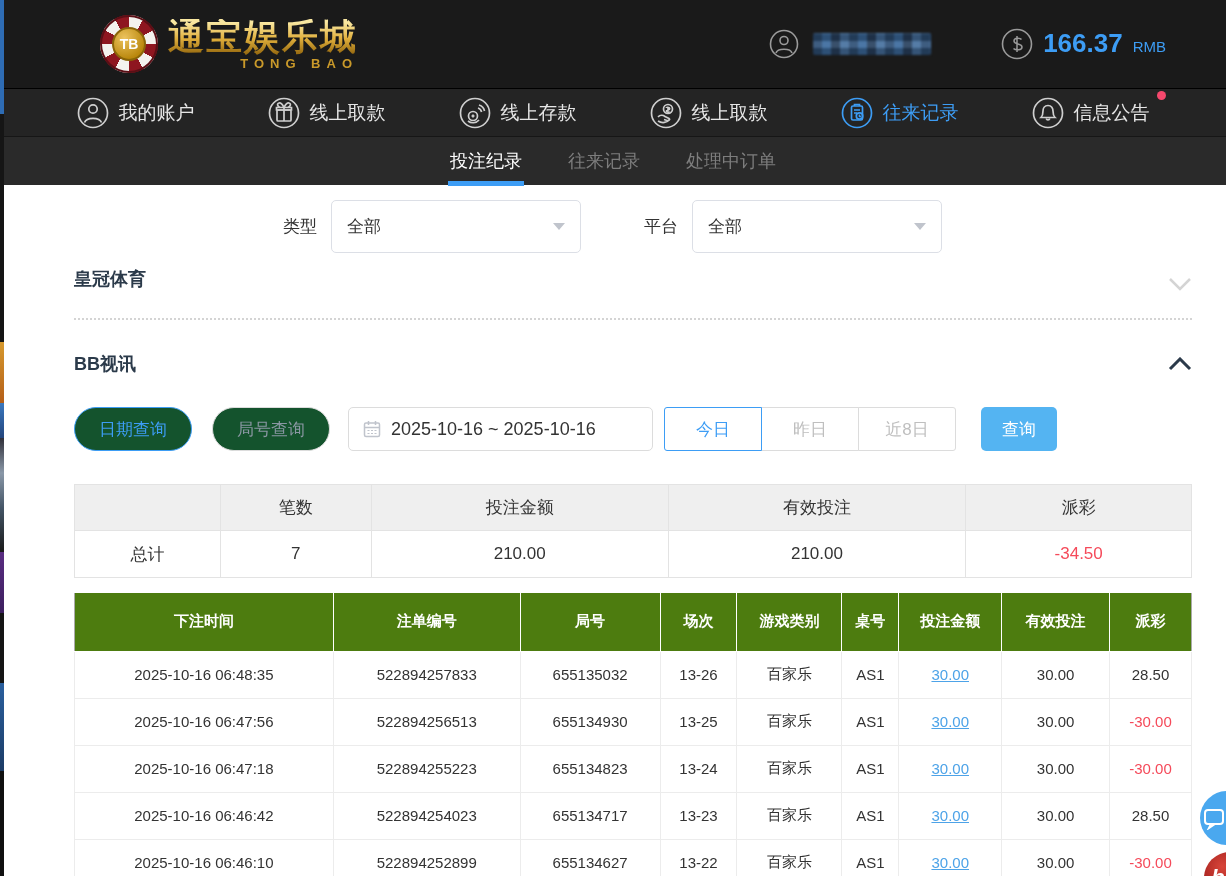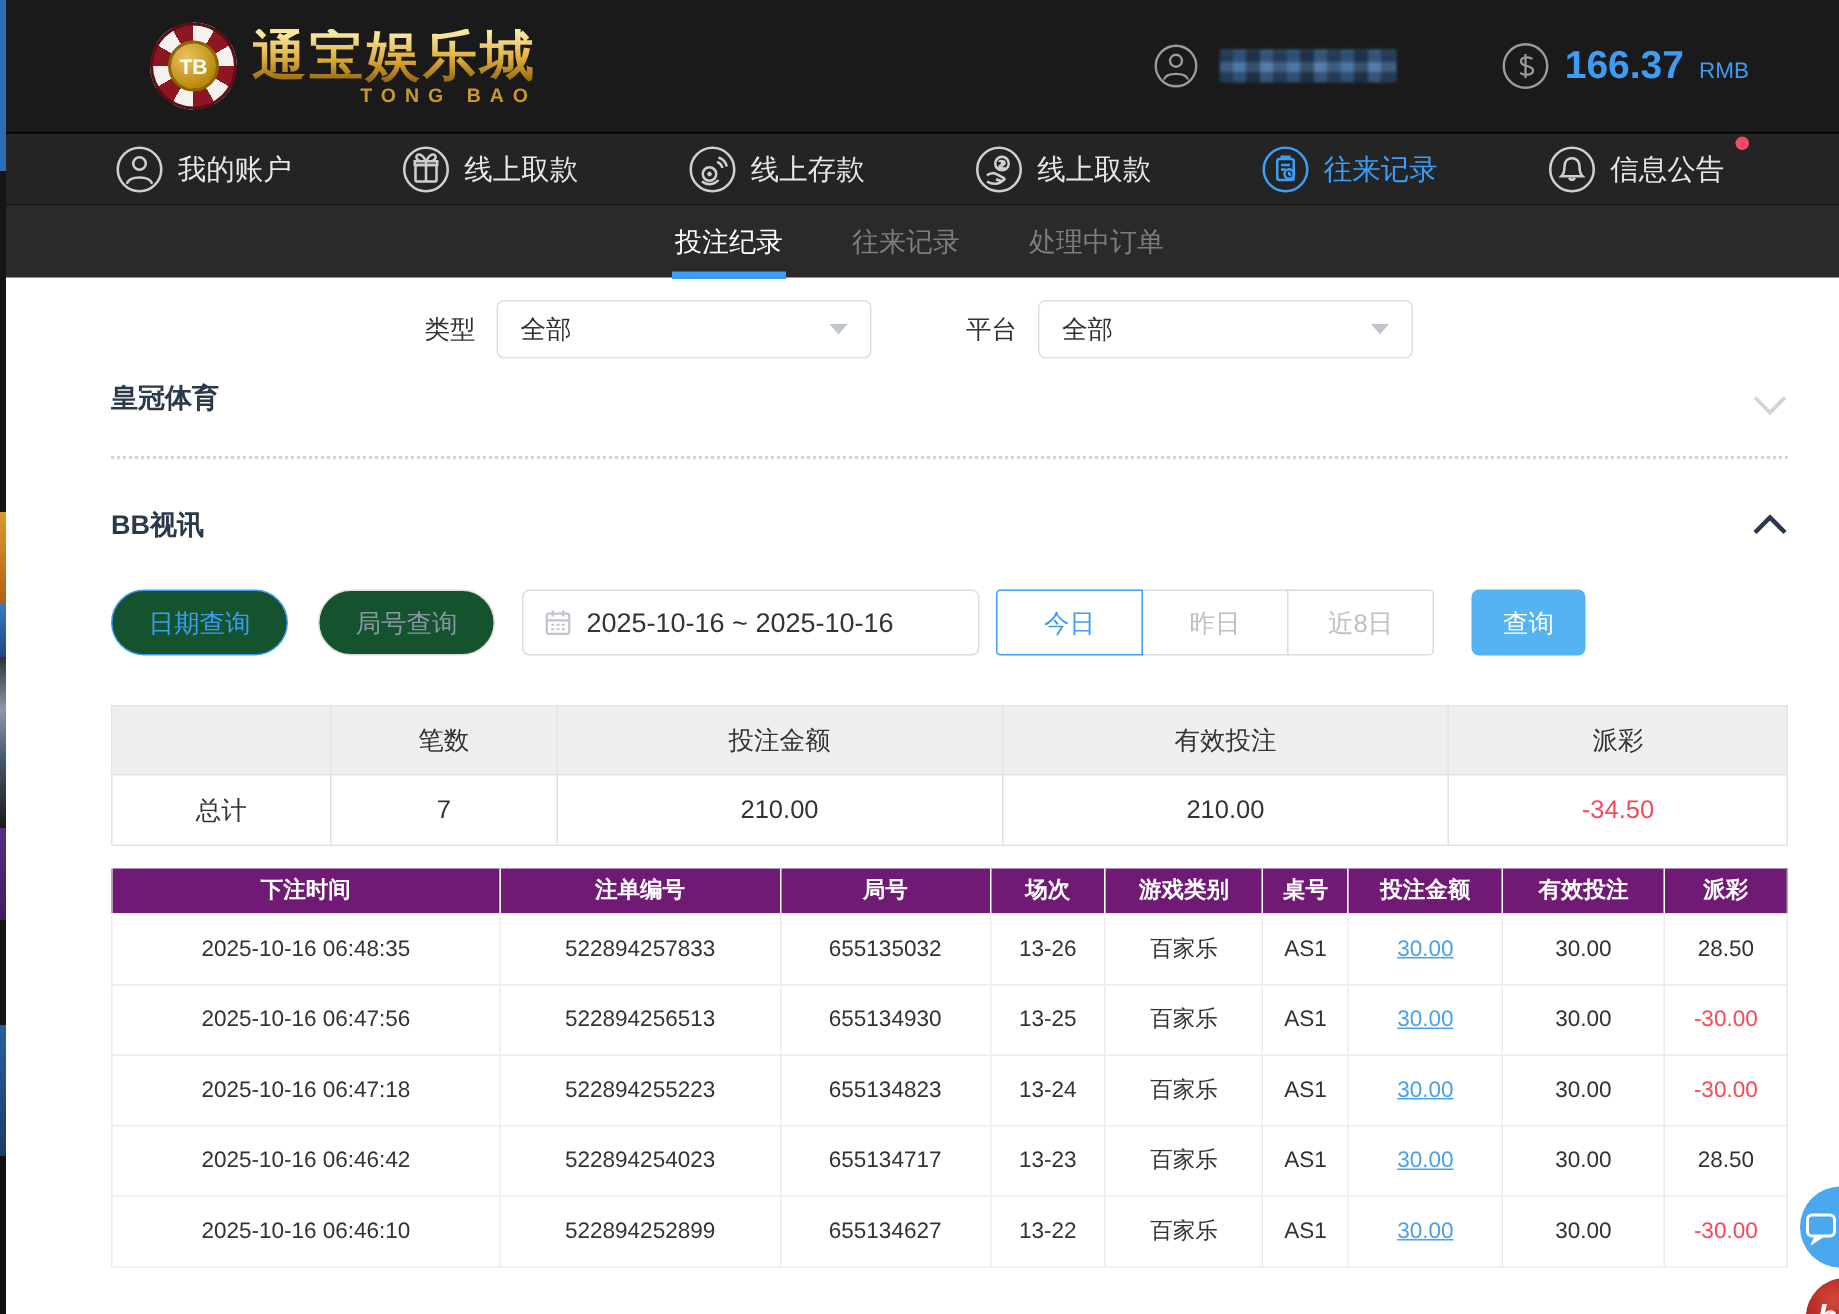--- a/index.html
+++ b/index.html
@@ -63,21 +63,21 @@
   .tab { color:#7d7d7d; font-size:18px; height:49px; display:flex; align-items:center; position:relative; cursor:pointer; padding:0 2px; }
   .tab.active { color:#fff; }
   .tab.active::after { content:""; position:absolute; left:0; right:0; bottom:0; height:5px; background:#3d9df5; }
 
   
   .content { padding:0 34px 0 74px; width:1226px; }
   .inner { width:1118px; }
 
   .filter-row { display:flex; align-items:center; padding-top:15px; margin-left:209px; gap:14px; }
   .filter-label { font-size:17px; color:#333; }
-  .select-box { width:250px; height:39px; border:1px solid #dcdfe6; border-radius:5px;
+  .select-box { width:250px; height:53px; border:1px solid #dcdfe6; border-radius:5px;
     display:flex; align-items:center; padding:0 15px; font-size:17px; color:#333;
     justify-content:space-between; cursor:pointer; background:#fff; }
   .caret-down { width:0; height:0; border-left:6px solid transparent; border-right:6px solid transparent; border-top:7px solid #c0c4cc; }
   .filter-gap { width:35px; }
 
   .section-row { display:flex; align-items:center; justify-content:space-between; cursor:pointer; }
   .section-title { font-size:18px; font-weight:bold; color:#2b3a4a; }
   .section-crown { margin-top:14px; padding-bottom:27px; border-bottom:2px dotted #d4d4d4;align-items:flex-end; }
   .section-bb { margin-top:32px; }
 
@@ -99,21 +99,21 @@
 
   table { border-collapse:collapse; width:1118px; table-layout:fixed; }
   .summary-table { margin-top:33px; }
   .summary-table th { background:#efefef; height:46px; font-size:17px; color:#333; font-weight:normal;
     border:1px solid #e3e3e3; }
   .summary-table td { height:47px; text-align:center; font-size:17px; color:#333;
     border:1px solid #e3e3e3; background:#fff; }
   .neg { color:#f54a5a !important; }
 
   .records-table { margin-top:15px; }
-  .records-table th { background:#701a75; color:#fff; height:30px; font-size:15px; font-weight:bold;
+  .records-table th { background:#4d7c0f; color:#fff; height:58px; font-size:15px; font-weight:bold;
     border:1px solid #fff; border-top:none;font-family:Liberation Mono, monospace; }
   .records-table th:first-child { border-left:1px solid #ababab; }
   .records-table th:last-child { border-right:1px solid #ababab; }
   .records-table td { height:47px; text-align:center; font-size:15px; color:#333;
     border:1px solid #ececec; background:#fff; }
   .bet-link { color:#4da3e8; text-decoration:underline; cursor:pointer; }
 
   
   .float-chat { position:absolute; right:-28px; top:791px; width:54px; height:54px; border-radius:50%;
     background:#4aa8ef; z-index:60; display:flex; align-items:center; justify-content:center; cursor:pointer; }

